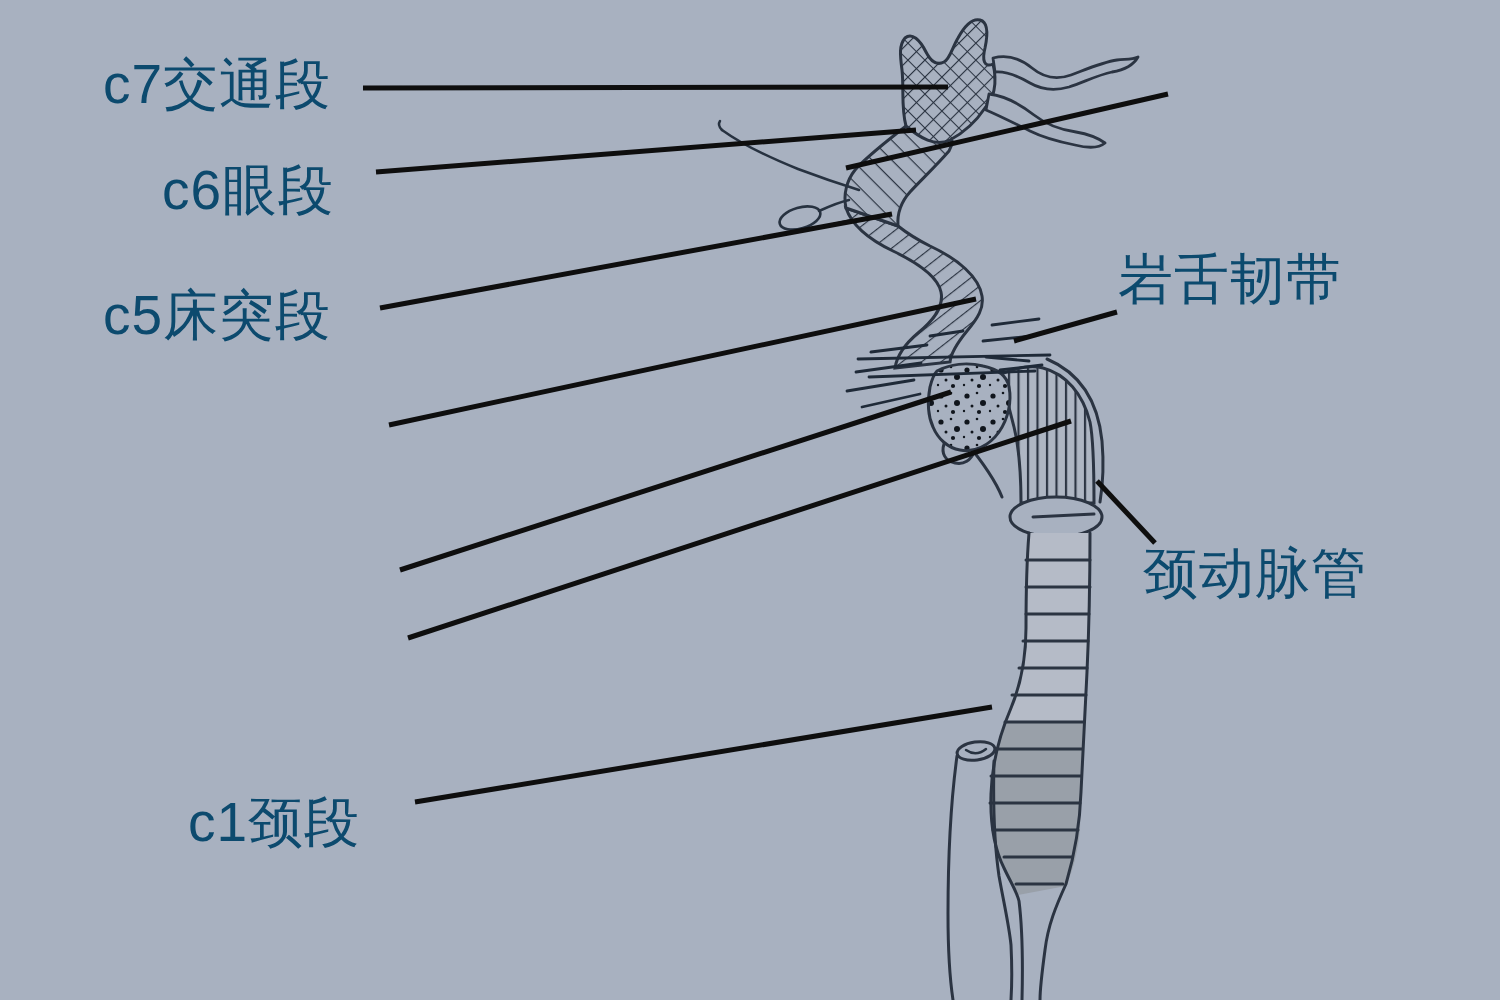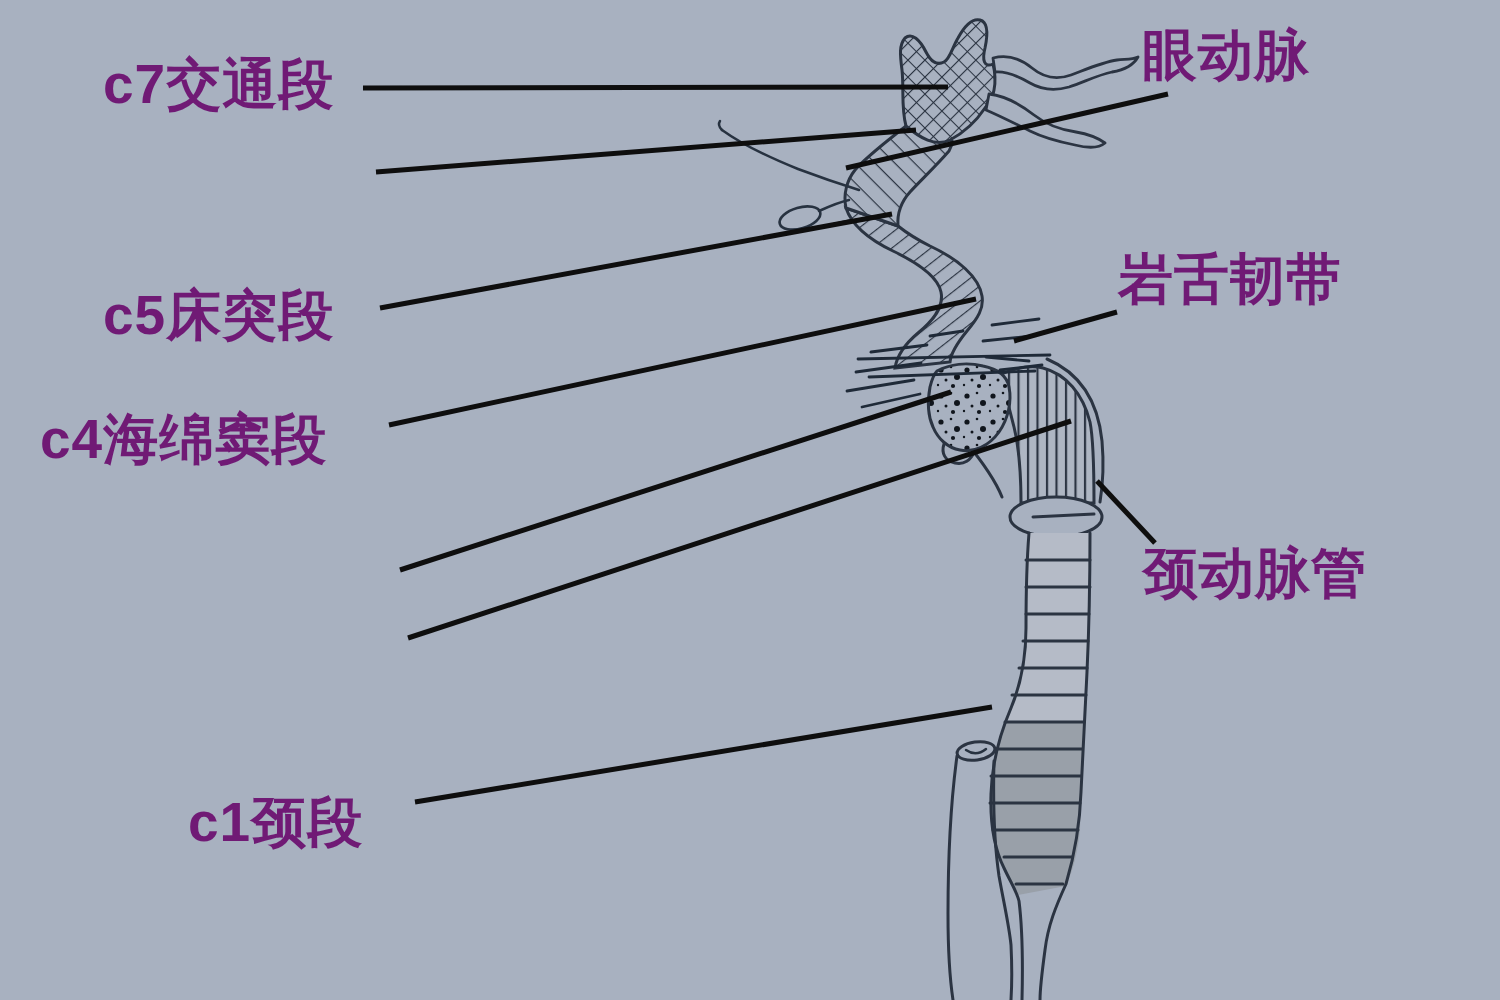--- a/index.html
+++ b/index.html
@@ -7,22 +7,22 @@
     position:relative;
     width:1500px;height:1000px;
     background:#a8b1c0;
     overflow:hidden;
     font-family:"Liberation Sans", sans-serif;
   }
   #artwork{position:absolute;left:0;top:0;width:1500px;height:1000px;}
   .label{
     position:absolute;
     font-size:55px;
-    font-weight:700;
-    color:#701a75;
+    font-weight:400;
+    color:#0c4a6e;
     letter-spacing:1px;
     white-space:nowrap;
     line-height:1;
   }
   .leader{stroke:#0e0e0e;stroke-width:5;stroke-linecap:butt;}
   .ink{stroke:#2b3442;fill:none;stroke-width:3;stroke-linecap:round;}
   .ink-thin{stroke:#273240;fill:none;stroke-width:2.5;stroke-linecap:round;}
   .lig{stroke:#1f2a38;fill:none;stroke-width:2.8;stroke-linecap:round;}
   .bgfill{fill:#a8b1c0;}
 </style>
@@ -157,20 +157,19 @@
         <line x1="400" y1="570" x2="951" y2="392" class="leader"></line>
         <line x1="408" y1="638" x2="1071" y2="421" class="leader"></line>
         <line x1="415" y1="802" x2="992" y2="707" class="leader"></line>
         <line x1="1168" y1="94" x2="846" y2="168" class="leader"></line>
         <line x1="1117" y1="312" x2="1014" y2="341" class="leader"></line>
         <line x1="1155" y1="543" x2="1097" y2="481" class="leader"></line>
       </g>
   </svg>
 
   <div class="label" style="left: 103px; top: 57px;">c7交通段</div>
+  <div class="label" style="left: 162px; top: 163px;">c6眼段</div>
   <div class="label" style="left: 103px; top: 288px;">c5床突段</div>
-  <div class="label" style="left: 40px; top: 412px;">c4海绵窦段</div>
   <div class="label" style="left: 188px; top: 795px;">c1颈段</div>
-  <div class="label" style="left: 1142px; top: 28px;">眼动脉</div>
   <div class="label" style="left: 1143px; top: 546px;">颈动脉管</div>
   <div class="label" style="left: 1118px; top: 252px;">岩舌韧带</div>
 
 </div>
 
 </body></html>

